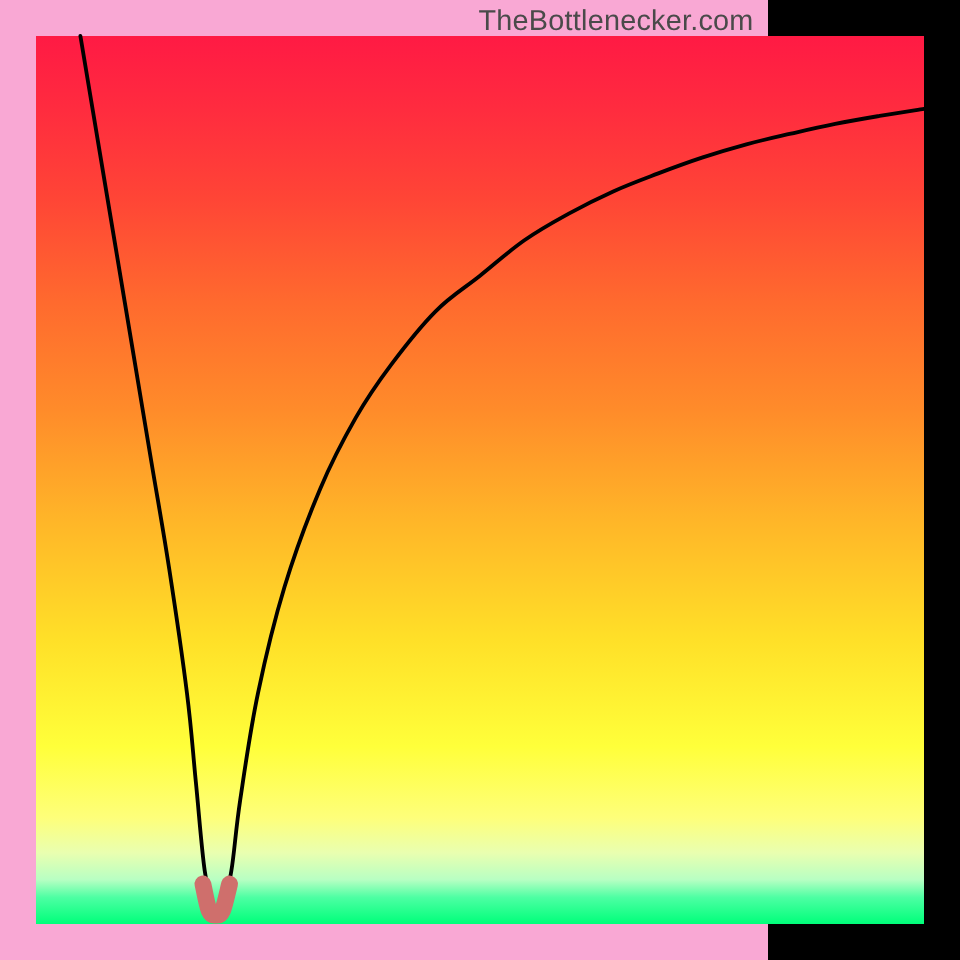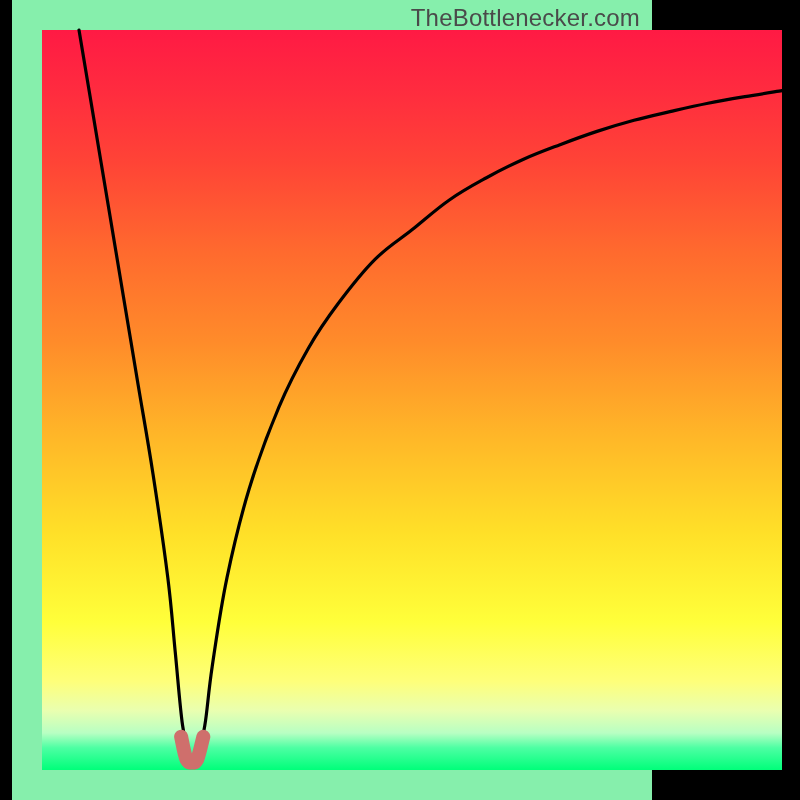--- a/index.html
+++ b/index.html
@@ -6,25 +6,25 @@
     margin: 0;
     padding: 0;
     width: 800px;
     height: 800px;
     overflow: hidden;
     background: #000;
     font-family: Arial, Helvetica, sans-serif;
   }
   .frame {
     position: absolute;
-    left: 12px;
+    left: 0;
     top: 0;
     width: 640px;
     height: 800px;
-    background: #86efac;
+    background: #f9a8d4;
   }
   .plot {
     position: absolute;
     left: 30px;
     top: 30px;
     width: 740px;
     height: 740px;
     background: linear-gradient(
       to bottom,
       #ff1a44 0%,

